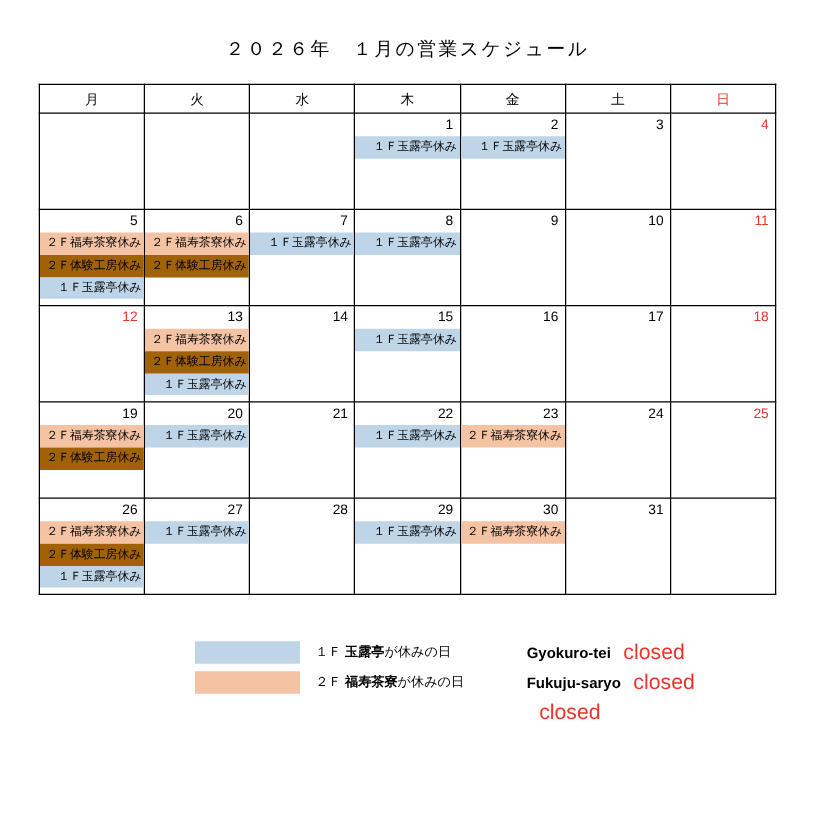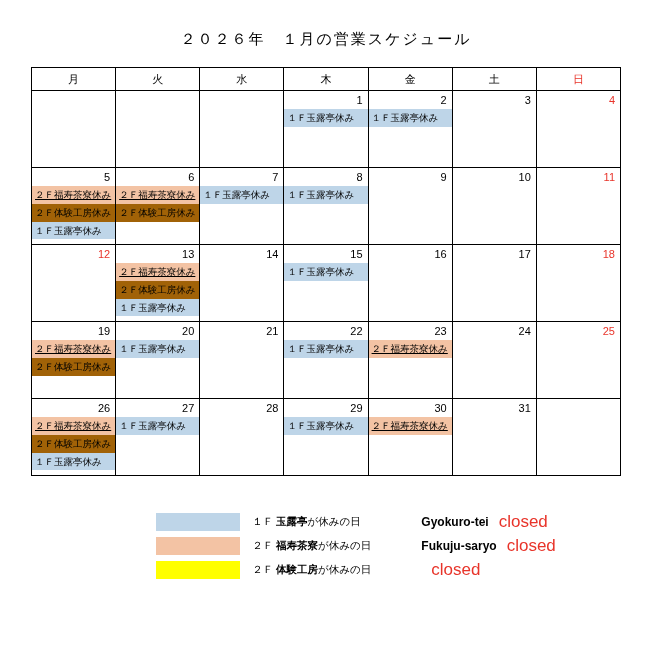--- a/index.html
+++ b/index.html
@@ -49,30 +49,31 @@
   .daynum {
     text-align: right;
     font-size: 11px;
     padding: 3px 5px 1px 0;
     line-height: 1.1;
   }
   .daynum.sun { color: #e8342a; }
   .daynum.blank { color: transparent; }
   .events {
     margin-top: 2px;
+    text-align: right;
   }
   .ev {
     font-size: 9.5px;
     line-height: 1.45;
     padding: 2px 2px 2px 3px;
     white-space: nowrap;
     overflow: hidden;
   }
   .ev.gyokuro { background: #bed5e8; }
-  .ev.fukuju  { background: #f3c3a4; text-decoration: underline; }
+  .ev.fukuju  { background: #f3c3a4; }
   .ev.workshop{ background: #a16207; }
 
   .legend {
     margin: 34px auto 0 auto;
     width: 590px;
     display: flex;
     justify-content: center;
   }
   .legend-inner {
     display: flex;
@@ -332,24 +333,20 @@
   <div class="legend-inner">
     <div class="legend-col-swatch" id="legend-swatches">
         <div class="legend-row">
           <span class="swatch gyokuro"></span>
           <span class="legend-jp"><span>１Ｆ</span> <span class="strong">玉露亭</span><span>が休みの日</span></span>
         </div>
         <div class="legend-row">
           <span class="swatch fukuju"></span>
           <span class="legend-jp"><span>２Ｆ</span> <span class="strong">福寿茶寮</span><span>が休みの日</span></span>
         </div>
-        <div class="legend-row">
-          <span class="swatch workshop"></span>
-          <span class="legend-jp"><span>２Ｆ</span> <span class="strong">体験工房</span><span>が休みの日</span></span>
-        </div>
       </div>
     <div class="legend-col-en" id="legend-english">
         <div class="legend-row">
           <span class="legend-en-name">Gyokuro-tei</span>
           <span class="legend-en-closed">closed</span>
         </div>
         <div class="legend-row">
           <span class="legend-en-name">Fukuju-saryo</span>
           <span class="legend-en-closed">closed</span>
         </div>

